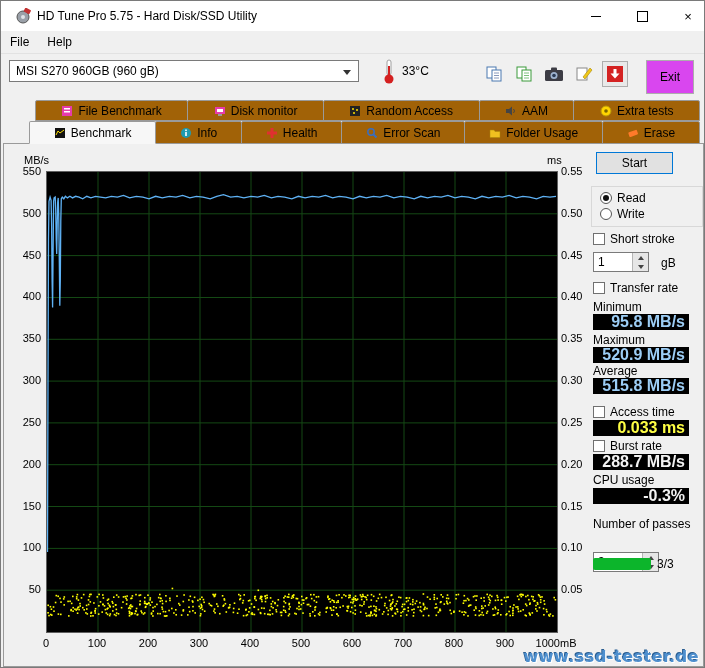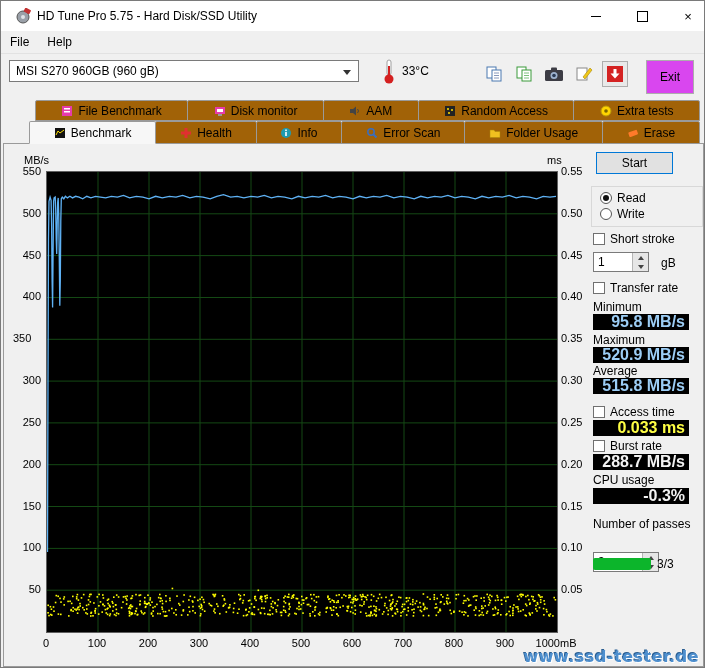--- a/index.html
+++ b/index.html
@@ -168,36 +168,36 @@
             <rect x="1" y="2" width="10" height="7" fill="#e73baa"></rect>
             <rect x="3" y="4" width="6" height="3" fill="#fff"></rect>
             <rect x="4" y="9" width="4" height="2" fill="#999"></rect>
           </svg>
         </span>
       <span>Disk monitor</span>
     </div>
     <div class="tab">
       <span class="ticon">
           <svg width="12" height="12">
-            <polygon points="1,4 4,4 7,1.5 7,10.5 4,8 1,8" fill="#444"></polygon>
-            <path d="M8.5 4 q2 2 0 4" stroke="#444" fill="none"></path>
-          </svg>
-        </span>
-      <span>AAM</span>
-    </div>
-    <div class="tab">
-      <span class="ticon">
-          <svg width="12" height="12">
             <rect x="1" y="1" width="10" height="10" fill="#222"></rect>
             <circle cx="4" cy="4" r="1" fill="#ffe000"></circle>
             <circle cx="8" cy="5" r="1" fill="#ffe000"></circle>
             <circle cx="5" cy="8" r="1" fill="#ffe000"></circle>
           </svg>
         </span>
       <span>Random Access</span>
+    </div>
+    <div class="tab">
+      <span class="ticon">
+          <svg width="12" height="12">
+            <polygon points="1,4 4,4 7,1.5 7,10.5 4,8 1,8" fill="#444"></polygon>
+            <path d="M8.5 4 q2 2 0 4" stroke="#444" fill="none"></path>
+          </svg>
+        </span>
+      <span>AAM</span>
     </div>
     <div class="tab">
       <span class="ticon">
           <svg width="12" height="12">
             <circle cx="6" cy="6" r="5" fill="#ffd400" stroke="#b8960a"></circle>
             <circle cx="6" cy="6" r="1.8" fill="#7a6400"></circle>
           </svg>
         </span>
       <span>Extra tests</span>
     </div>
@@ -209,35 +209,35 @@
           <svg width="12" height="12">
             <rect x="1" y="1" width="10" height="10" fill="#111"></rect>
             <polyline points="2,8 4,4 6,6 10,3" stroke="#ffe000" fill="none"></polyline>
           </svg>
         </span>
       <span>Benchmark</span>
     </div>
     <div class="tab">
       <span class="ticon">
           <svg width="12" height="12">
-            <rect x="4.5" y="1" width="3" height="10" fill="#e03030"></rect>
-            <rect x="1" y="4.5" width="10" height="3" fill="#e03030"></rect>
-          </svg>
-        </span>
-      <span>Health</span>
-    </div>
-    <div class="tab">
-      <span class="ticon">
-          <svg width="12" height="12">
             <circle cx="6" cy="6" r="5" fill="#1f9ab0"></circle>
             <rect x="5.2" y="5" width="1.6" height="4" fill="#fff"></rect>
             <rect x="5.2" y="2.5" width="1.6" height="1.6" fill="#fff"></rect>
           </svg>
         </span>
       <span>Info</span>
+    </div>
+    <div class="tab">
+      <span class="ticon">
+          <svg width="12" height="12">
+            <rect x="4.5" y="1" width="3" height="10" fill="#e03030"></rect>
+            <rect x="1" y="4.5" width="10" height="3" fill="#e03030"></rect>
+          </svg>
+        </span>
+      <span>Health</span>
     </div>
     <div class="tab">
       <span class="ticon">
           <svg width="12" height="12">
             <circle cx="5" cy="5" r="3.2" fill="none" stroke="#3a6ebf" stroke-width="1.5"></circle>
             <line x1="7.5" y1="7.5" x2="10.5" y2="10.5" stroke="#3a6ebf" stroke-width="2"></line>
           </svg>
         </span>
       <span>Error Scan</span>
     </div>
@@ -1005,21 +1005,21 @@
         <rect x="305.3" y="440.1" width="1.6" height="1.6" fill="#ffff00"></rect>
         <rect x="348.5" y="431.1" width="1.6" height="1.6" fill="#ffff00"></rect>
         <polyline points="0.5,379.9 1.0,209.1 1.5,66.9 2.0,29.3 3.1,25.1 4.1,28.4 4.6,51.9 5.1,108.7 5.6,135.5 6.1,79.5 6.6,29.3 7.1,25.9 8.2,25.1 8.7,37.6 9.2,66.9 9.7,82.0 10.2,51.9 10.7,30.1 11.2,25.9 11.7,41.8 12.2,79.5 12.8,133.8 13.3,108.7 13.8,48.5 14.3,26.8 15.3,25.1 16.8,26.8 18.4,24.3 20.4,25.9 22.9,24.3 25.5,25.9 28.6,24.3 32.1,25.1 35.7,26.8 39.8,24.3 43.9,25.9 48.5,24.3 53.5,25.1 58.7,25.9 64.3,24.3 70.4,25.1 76.5,23.4 82.6,25.9 89.3,24.3 95.9,25.1 102.0,26.8 108.6,24.3 115.3,25.9 122.4,24.3 129.0,25.1 135.7,23.4 142.8,25.9 149.4,24.3 156.1,25.1 163.2,26.8 169.8,24.3 176.5,22.6 183.6,25.1 190.2,24.3 196.9,25.9 204.0,24.3 210.6,25.1 217.3,23.4 224.4,25.9 231.0,24.3 237.7,25.1 244.8,26.8 251.4,24.3 258.1,25.9 265.2,24.3 271.8,25.1 278.5,23.4 285.6,25.9 292.2,24.3 298.9,25.1 306.0,26.8 312.6,24.3 319.3,25.9 326.4,24.3 333.0,25.1 339.7,23.4 346.8,25.9 353.4,24.3 360.1,25.1 367.2,26.8 373.8,24.3 380.5,25.9 387.6,24.3 394.2,25.1 400.9,23.4 408.0,25.9 414.6,24.3 421.3,25.1 428.4,26.8 435.0,24.3 441.7,25.9 448.8,24.3 455.4,25.1 462.1,23.4 469.2,25.9 475.8,24.3 482.5,25.1 489.6,26.8 496.2,24.3 502.9,25.1 509.0,24.3" fill="none" stroke="#5fb2f5" stroke-width="1.3"></polyline>
       </svg>
   </div>
   <div id="tick-layer">
       <span style="left:12px;top:164px;width:28px;text-align:right;">550</span>
       <span style="left:12px;top:206px;width:28px;text-align:right;">500</span>
       <span style="left:12px;top:248px;width:28px;text-align:right;">450</span>
       <span style="left:12px;top:289px;width:28px;text-align:right;">400</span>
-      <span style="left:12px;top:331px;width:28px;text-align:left;">350</span>
+      <span style="left:12px;top:331px;width:28px;text-align:right;">350</span>
       <span style="left:12px;top:373px;width:28px;text-align:right;">300</span>
       <span style="left:12px;top:415px;width:28px;text-align:right;">250</span>
       <span style="left:12px;top:457px;width:28px;text-align:right;">200</span>
       <span style="left:12px;top:499px;width:28px;text-align:right;">150</span>
       <span style="left:12px;top:540px;width:28px;text-align:right;">100</span>
       <span style="left:12px;top:582px;width:28px;text-align:right;">50</span>
       <span style="left:560px;top:164px;">0.55</span>
       <span style="left:560px;top:206px;">0.50</span>
       <span style="left:560px;top:248px;">0.45</span>
       <span style="left:560px;top:289px;">0.40</span>

